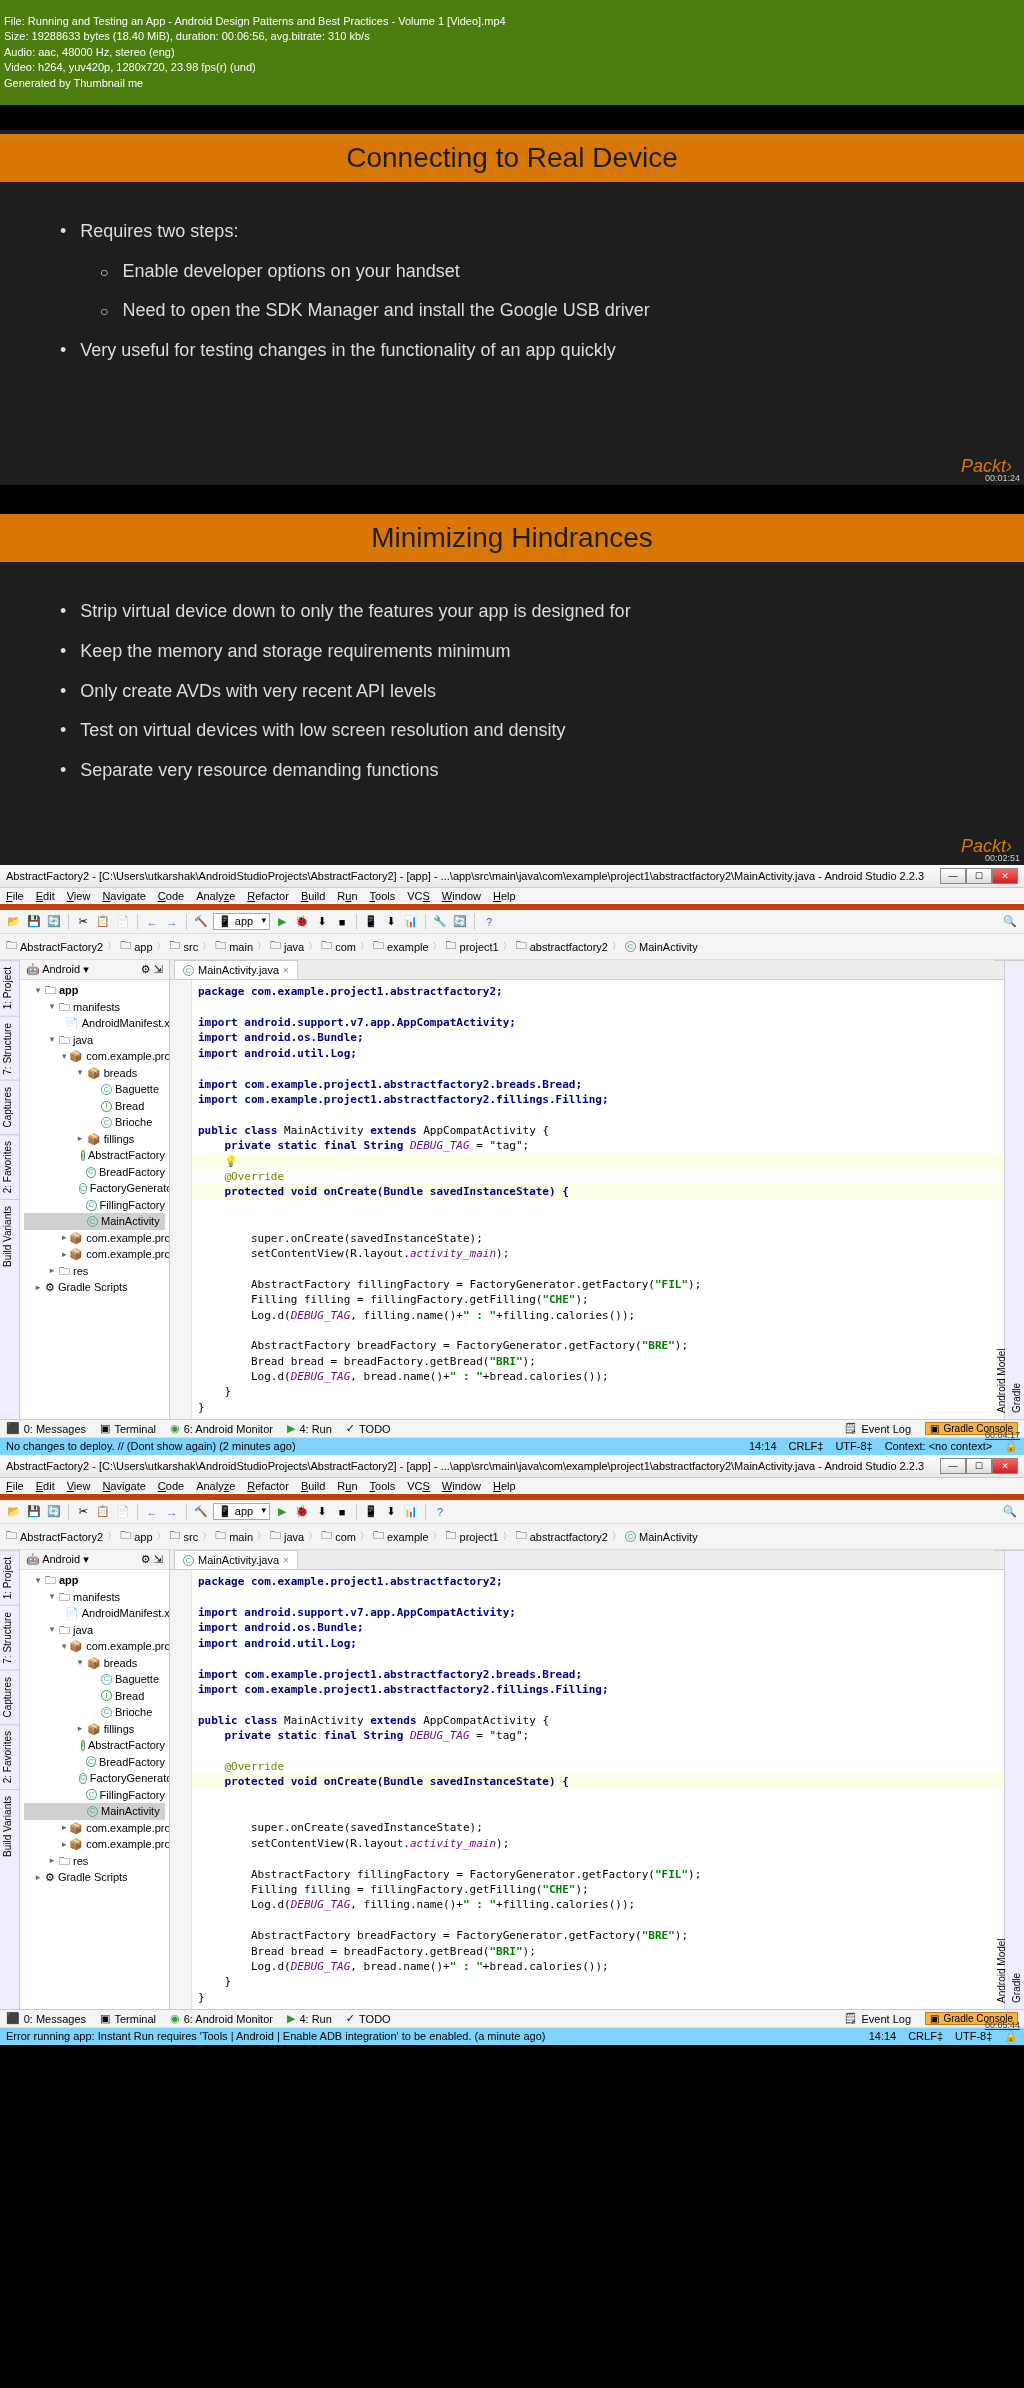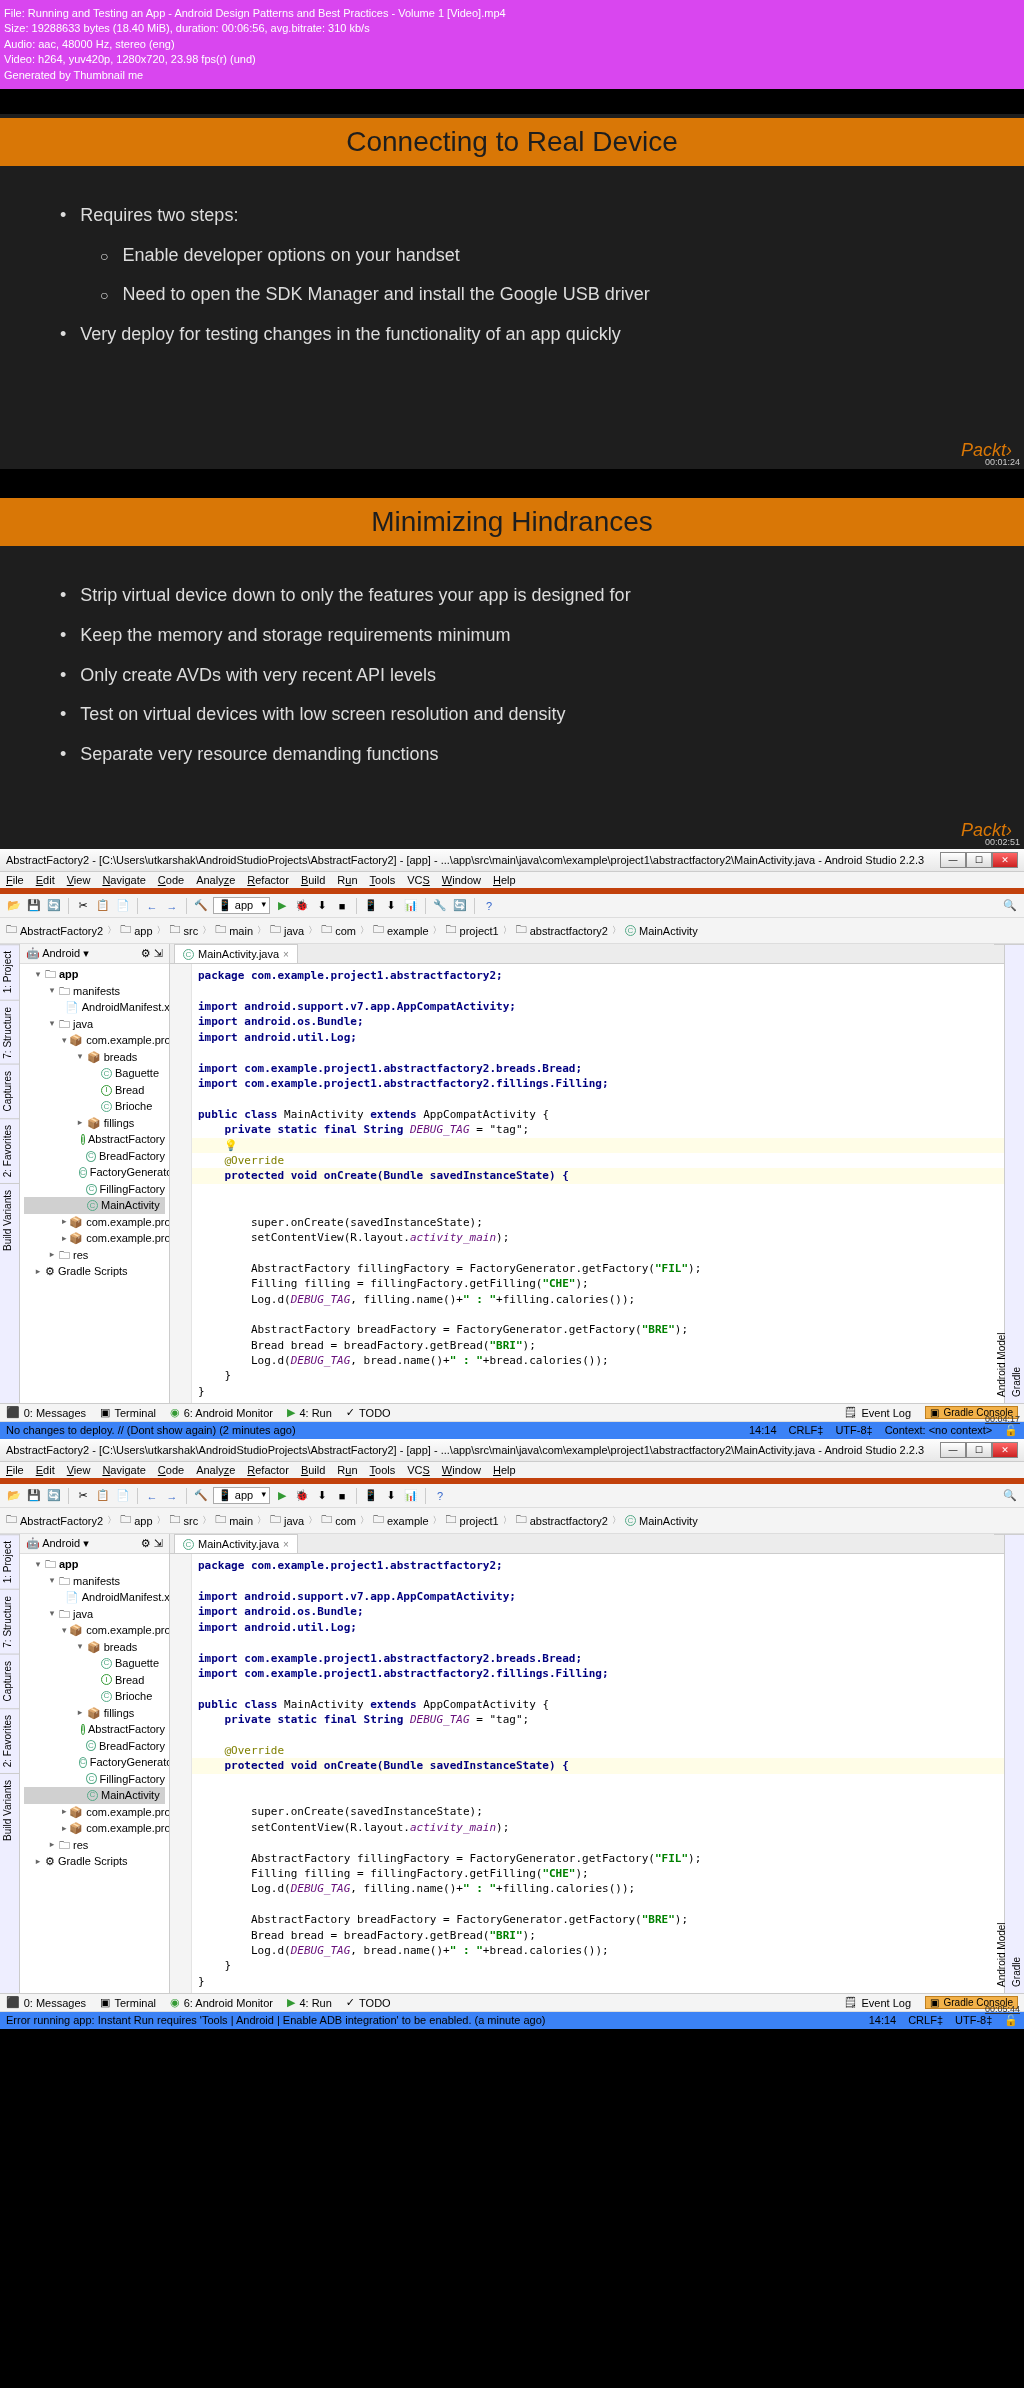--- a/index.html
+++ b/index.html
@@ -1,17 +1,17 @@
 <!DOCTYPE html>
 <html><head>
 <meta charset="utf-8">
 <style>
 * { margin: 0; padding: 0; box-sizing: border-box; }
 body { font-family: "Segoe UI", Arial, sans-serif; background: #000; color: #fff; width: 1024px; }
-.meta-header { background: #d946ef; color: #fff; font-size: 11px; padding: 6px 4px; line-height: 1.4; font-family: Arial, sans-serif; }
+.meta-header { background: #4d7c0f; color: #fff; font-size: 11px; padding: 14px 4px; line-height: 1.4; font-family: Arial, sans-serif; }
 .slide { background: #1e1e1e; color: #ddd; position: relative; padding-bottom: 35px; }
 .slide-title { background: #d97706; color: #1e1e1e; text-align: center; font-size: 28px; font-weight: 400; padding: 8px 0; margin-top: 4px; }
 .slide-body { padding: 30px 40px 10px 60px; font-size: 18px; font-weight: 300; line-height: 2.2; }
 .slide-body ul { list-style: none; }
 .slide-body > ul > li::before { content: "•"; margin-right: 14px; }
 .slide-body ul ul { margin-left: 40px; }
 .slide-body ul ul li::before { content: "○"; margin-right: 14px; font-size: 14px; }
 .packt { position: absolute; right: 12px; bottom: 8px; color: #d97706; font-size: 18px; font-weight: 400; font-style: italic; }
 .packt::after { content: "›"; color: #d97706; }
 .slide-ts { position: absolute; right: 4px; bottom: 2px; color: #ccc; font-size: 9px; }
@@ -48,21 +48,21 @@
 .editor { flex: 1; background: #fff; display: flex; flex-direction: column; }
 .editor-tabs { background: #ececec; padding: 0 4px; border-bottom: 1px solid #ccc; display: flex; }
 .editor-tab { background: #fff; padding: 3px 8px; font-size: 11px; border: 1px solid #ccc; border-bottom: none; display: flex; align-items: center; gap: 4px; }
 .editor-tab .x { color: #888; font-size: 10px; }
 .code { flex: 1; padding: 4px 8px 4px 28px; font-family: Consolas, monospace; font-size: 11px; line-height: 1.4; white-space: pre; color: #000; position: relative; overflow: hidden; }
 .gutter { position: absolute; left: 0; top: 0; bottom: 0; width: 22px; background: #f4f4f4; border-right: 1px solid #e4e4e4; }
 .kw { color: #000080; font-weight: bold; } .str { color: #008000; font-weight: bold; } .ann { color: #808000; } .hl-line { background: #fffde7; display: block; margin: 0 -8px 0 -28px; padding: 0 8px 0 28px; } .pur { color: #660e7a; font-style: italic;}
 .ide-bottom { background: #f4f4f4; border-top: 1px solid #ccc; }
 .bottom-tabs { display: flex; padding: 2px 6px; gap: 14px; font-size: 11px; align-items: center; }
 .bottom-tab { display: flex; align-items: center; gap: 4px; }
-.ide-status { display: flex; justify-content: space-between; padding: 2px 6px; font-size: 11px; background: #3b82f6; border-top: 1px solid #ddd; }
+.ide-status { display: flex; justify-content: space-between; padding: 2px 6px; font-size: 11px; background: #7dd3fc; border-top: 1px solid #ddd; }
 .status-right { display: flex; gap: 12px; }
 .orange-btn { background: #f3b24a; border: 1px solid #c08020; padding: 0 4px; font-size: 10px; }
 .ide-ts { position: absolute; right: 4px; bottom: 15px; font-size: 9px; color: #333; z-index: 10; text-decoration: underline;}
 .green { color: #393; } .blue { color: #36c; }
 </style>
 </head>
 <body>
 
 <div class="meta-header">
   <div>File: Running and Testing an App - Android Design Patterns and Best Practices - Volume 1 [Video].mp4</div>
@@ -76,21 +76,21 @@
   <div class="spacer"></div>
   <div class="slide-title">Connecting to Real Device</div>
   <div class="slide-body">
     <ul>
       <li><span>Requires two steps:</span>
         <ul>
           <li>Enable developer options on your handset</li>
           <li>Need to open the SDK Manager and install the Google USB driver</li>
         </ul>
       </li>
-      <li>Very deploy for testing changes in the functionality of an app quickly</li>
+      <li>Very useful for testing changes in the functionality of an app quickly</li>
     </ul>
   </div>
   <div style="height:70px"></div>
   <div class="packt">Packt</div>
   <div class="slide-ts">00:01:24</div>
 </div>
 
 <div class="spacer"></div>
 
 <div class="slide">

